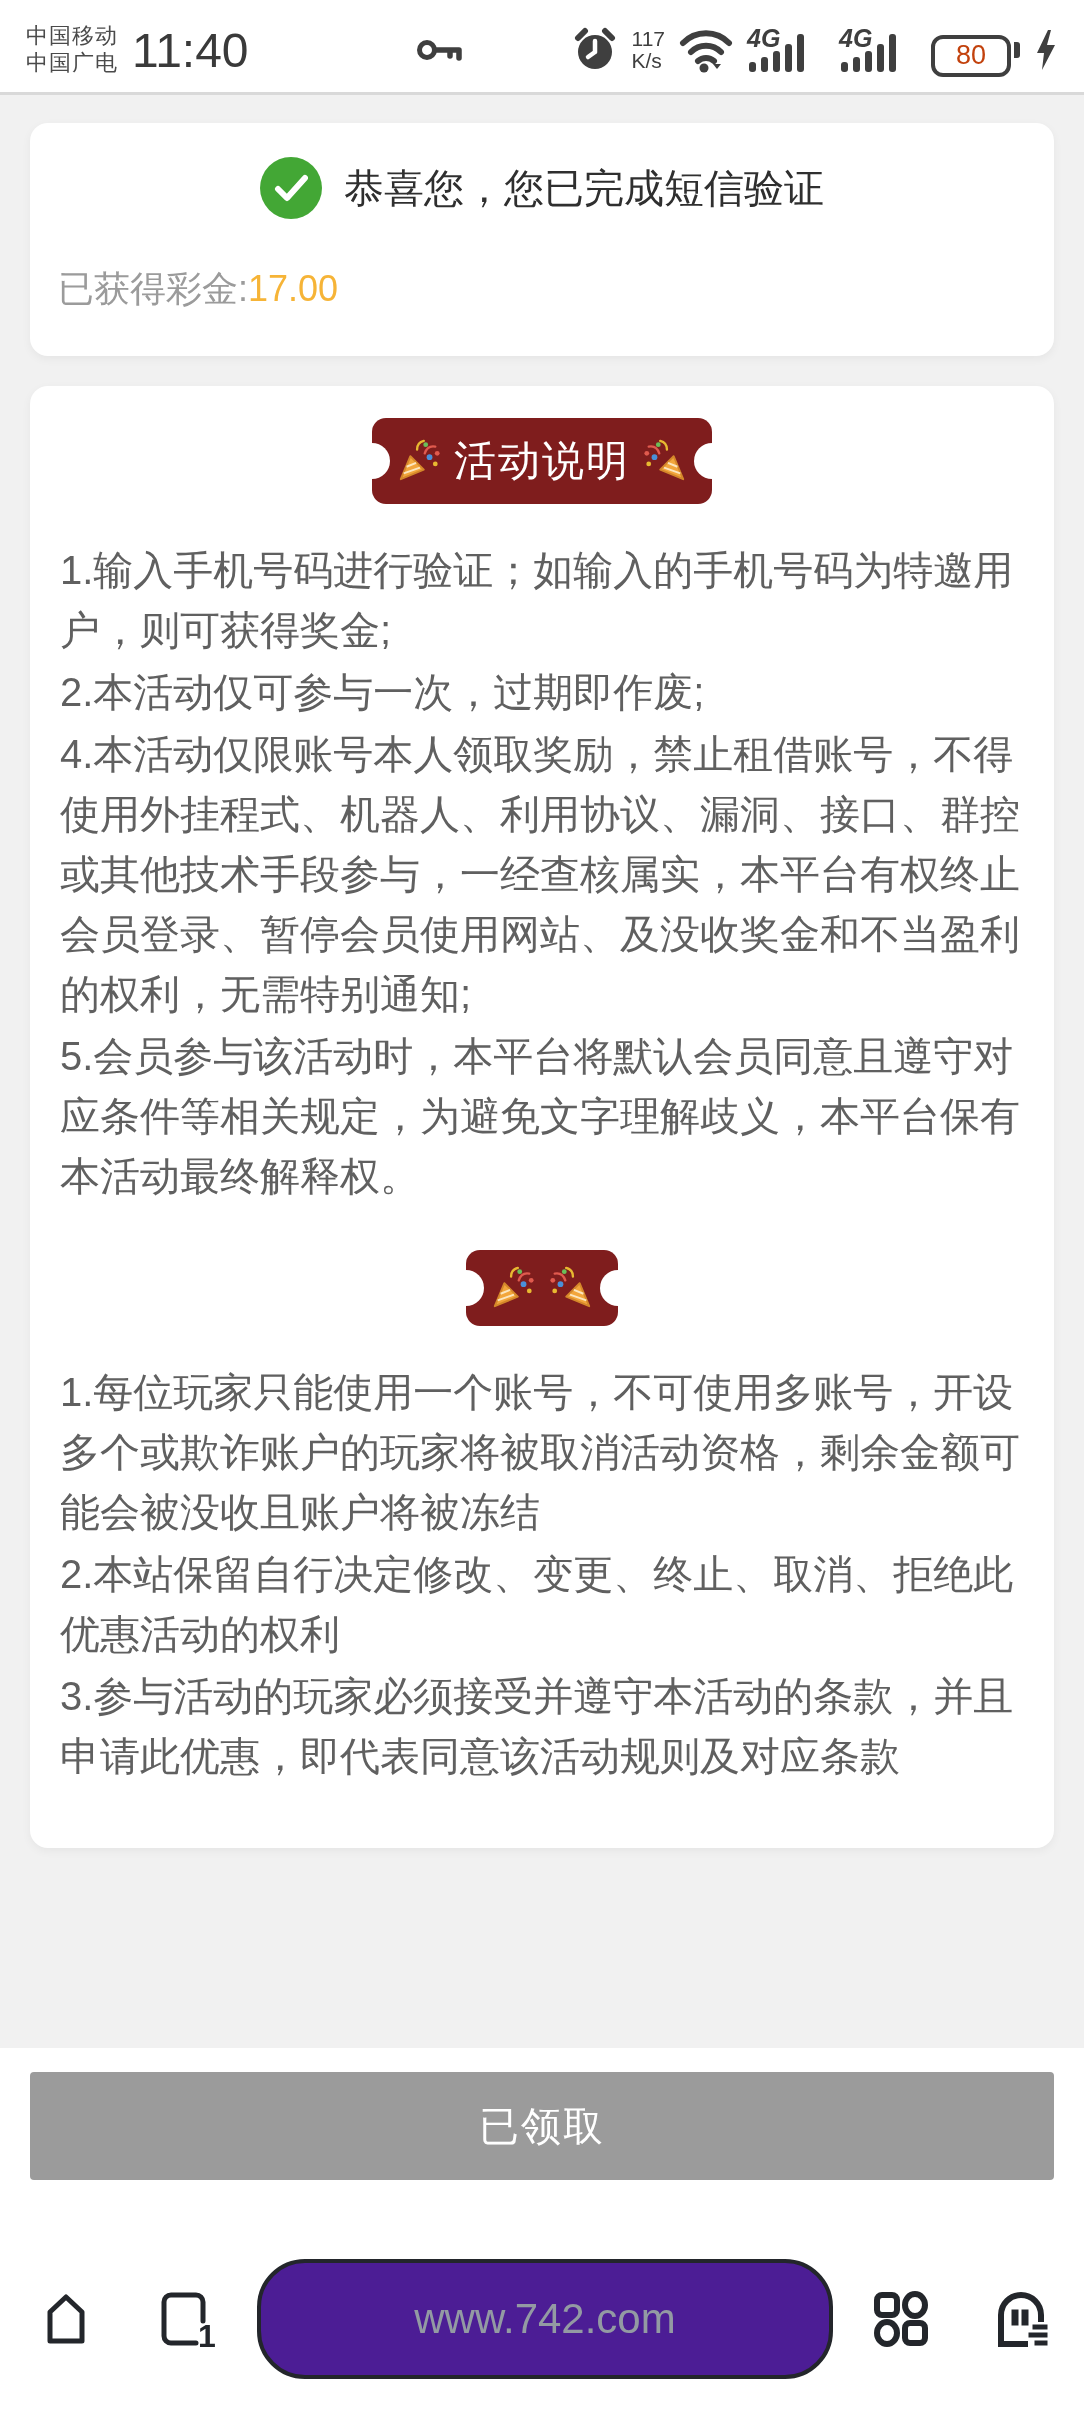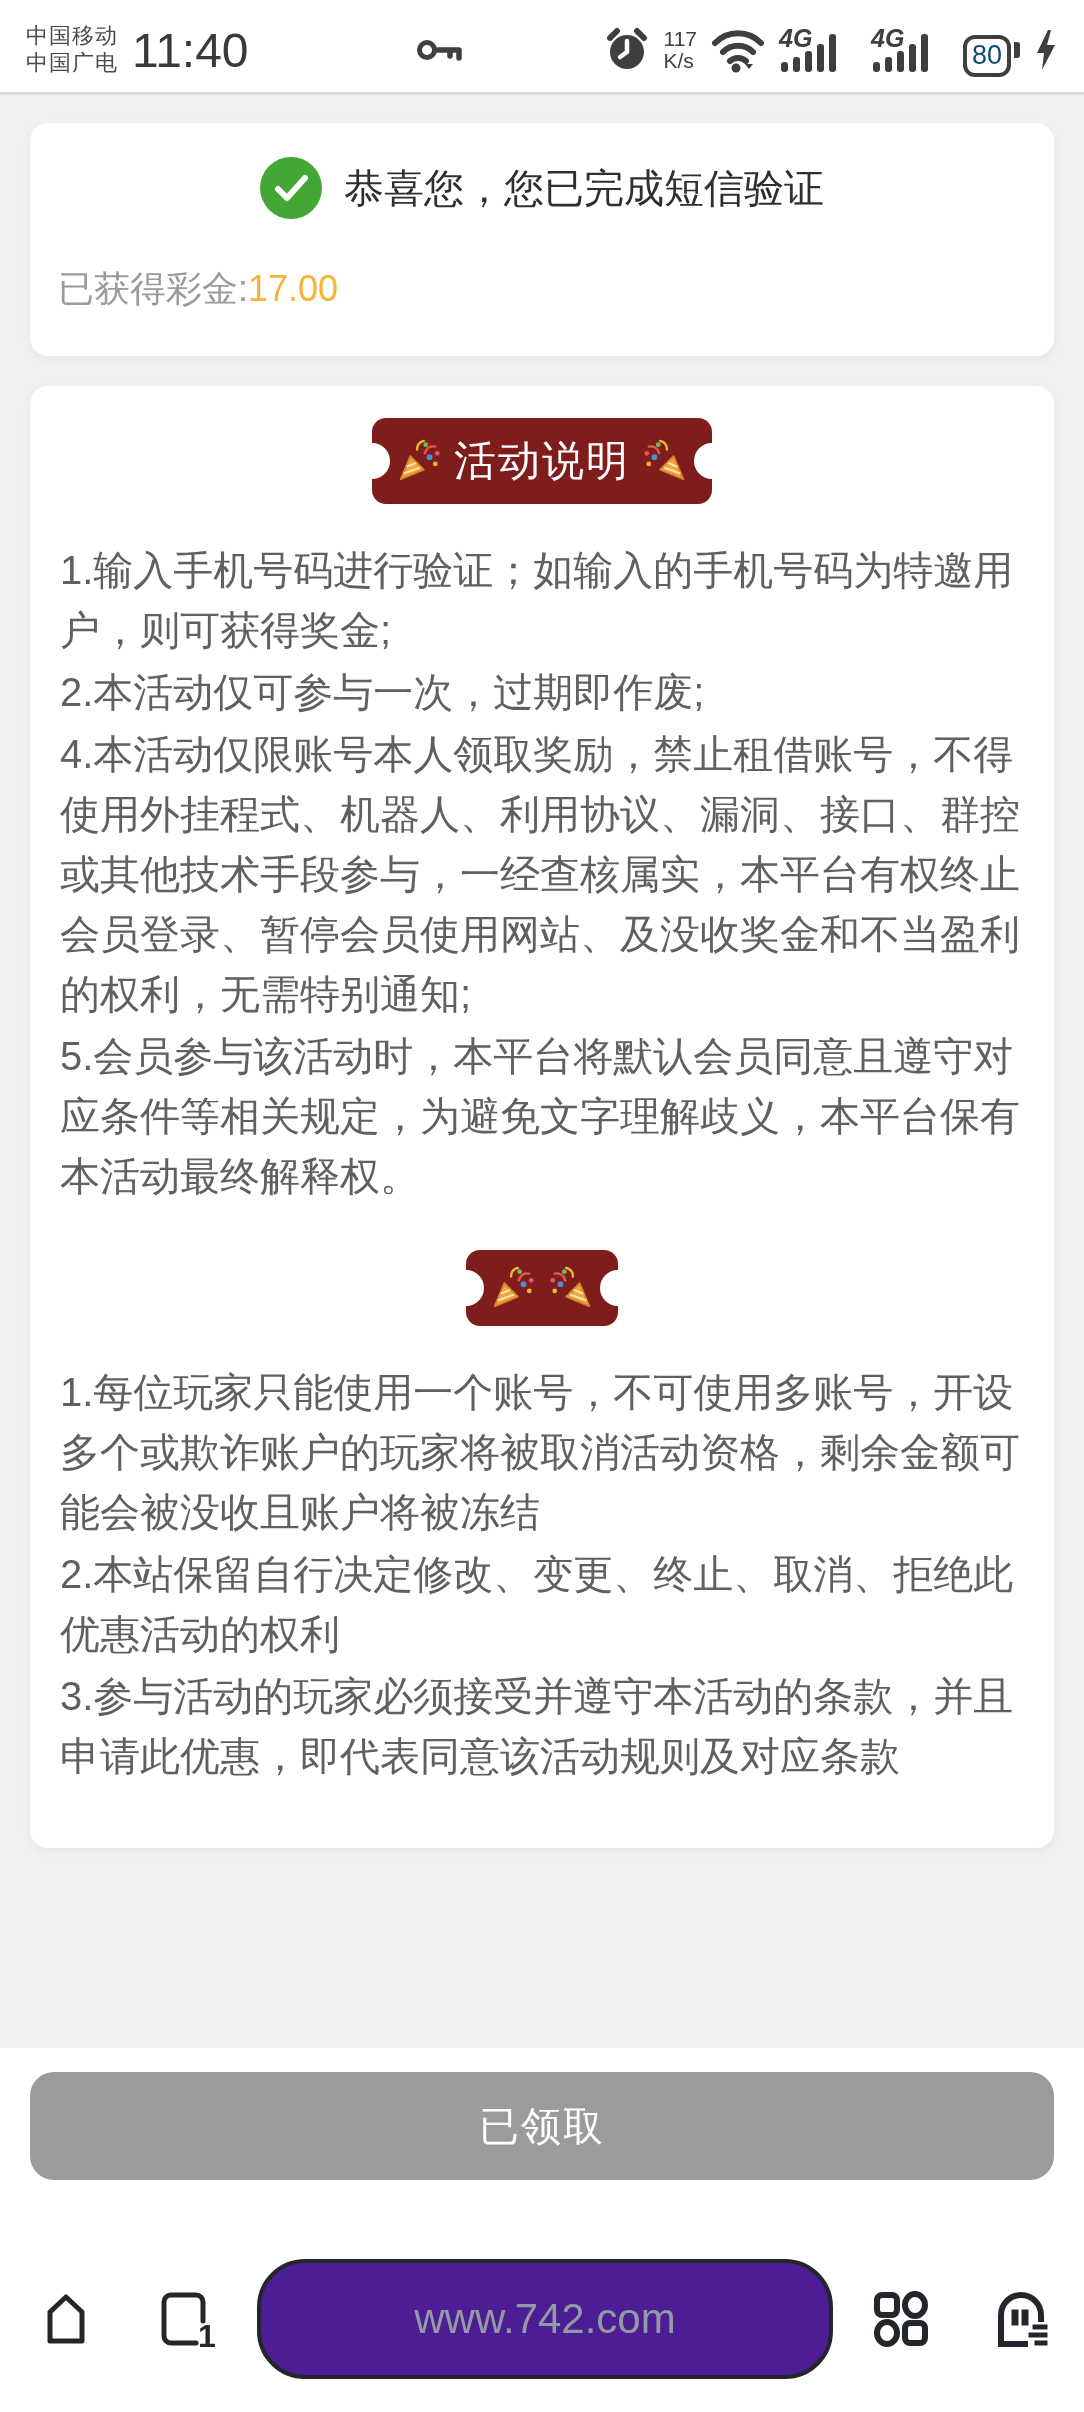--- a/index.html
+++ b/index.html
@@ -15,21 +15,21 @@
   .sb-right { margin-left:auto; display:flex; align-items:center; gap:14px; }
   .speed { font-size:21px; line-height:1.05; font-weight:500; color:#3f3f3f; text-align:left; }
   .sig { position:relative; width:78px; height:48px; }
   .sig .g-label { position:absolute; top:-2px; left:0; font-size:25px; font-weight:700; color:#3f3f3f; }
   .bars { position:absolute; bottom:2px; left:2px; display:flex; align-items:flex-end; gap:5px; }
   .bars i { display:block; width:7px; background:#3f3f3f; border-radius:3px; }
   .bars i:nth-child(1){height:10px;} .bars i:nth-child(2){height:15px;}
   .bars i:nth-child(3){height:21px;} .bars i:nth-child(4){height:28px;}
   .bars i:nth-child(5){height:38px;}
   .battery { display:flex; align-items:center; }
-  .batt-body { width:48px; height:42px; border:4px solid #3f3f3f; border-radius:12px; display:flex; align-items:center; justify-content:center; font-size:27px; font-weight:500; color:#0c4a6e;margin-top:11px; }
+  .batt-body { width:80px; height:42px; border:4px solid #3f3f3f; border-radius:12px; display:flex; align-items:center; justify-content:center; font-size:27px; font-weight:500; color:#c2410c;margin-top:11px; }
   .batt-cap { width:6px; height:16px; background:#3f3f3f; border-radius:0 3px 3px 0; margin-left:3px; }
 
   
   .nav-bar { height:146px; flex:none; display:flex; align-items:center; position:relative; background:#fff; }
   .back-btn { padding-left:34px; display:flex; align-items:center; cursor:pointer; }
   .nav-title { position:absolute; left:50%; transform:translateX(-50%); font-size:42px; font-weight:700; color:#252525; letter-spacing:2px; }
   .nav-action { margin-left:auto; padding-right:26px; font-size:36px; color:#d2a63e; cursor:pointer; }
 
   
   .content { flex:1; background:#f1f1f1; border-top:3px solid #d9d9d9; padding:28px 30px 0; overflow:hidden; }
@@ -48,21 +48,21 @@
   .ribbon { position:relative; display:flex; align-items:center; gap:12px; background:#7f1d1d; color:#fff; border-radius:14px; padding:15px 24px; font-size:42px; font-weight:500; letter-spacing:2px; }
   .ribbon::before, .ribbon::after { content:""; position:absolute; top:50%; width:36px; height:36px; background:#fff; border-radius:50%; transform:translateY(-50%); }
   .ribbon::before { left:-18px; } .ribbon::after { right:-18px; }
   .popper { width:46px; height:46px; flex:none; }
   .popper.flip { transform:scaleX(-1); }
   .rules { margin-top:36px; font-size:40px; color:#606060; line-height:1.5; }
   .rules p { margin:2px; }
 
   
   .footer { flex:none; background:#fff; padding:24px 30px 45px; }
-  .claim-btn { width:100%; height:108px; background:#9b9b9b; border:none; border-radius:24px; color:#fff; font-size:40px; letter-spacing:2px; font-family:inherit; cursor:default; }
+  .claim-btn { width:100%; height:108px; background:#9b9b9b; border:none; border-radius:4px; color:#fff; font-size:40px; letter-spacing:2px; font-family:inherit; cursor:default; }
 
   
   .browser-bar { flex:none; height:187px; background:#fff; display:flex; align-items:center; justify-content:space-between; padding:0 36px; }
   .b-group { display:flex; align-items:center; gap:58px; }
   .b-icon { display:flex; cursor:pointer; }
   .url-pill { width:576px; height:120px; border:4px solid #23262b; border-radius:48px; display:flex; align-items:center; justify-content:center; color:#939aa3; font-size:42px; font-weight:500; cursor:pointer; background:#4c1d95; }
 </style>
 </head>
 <body>
 

